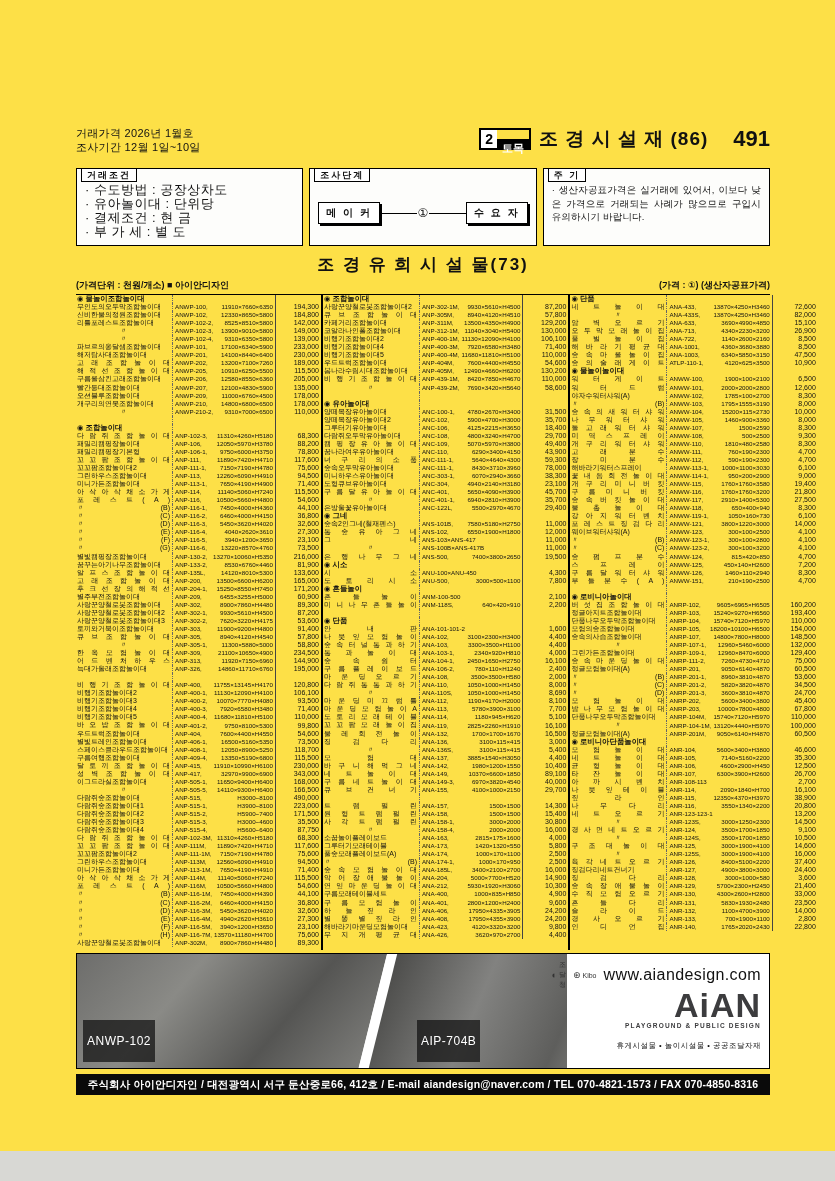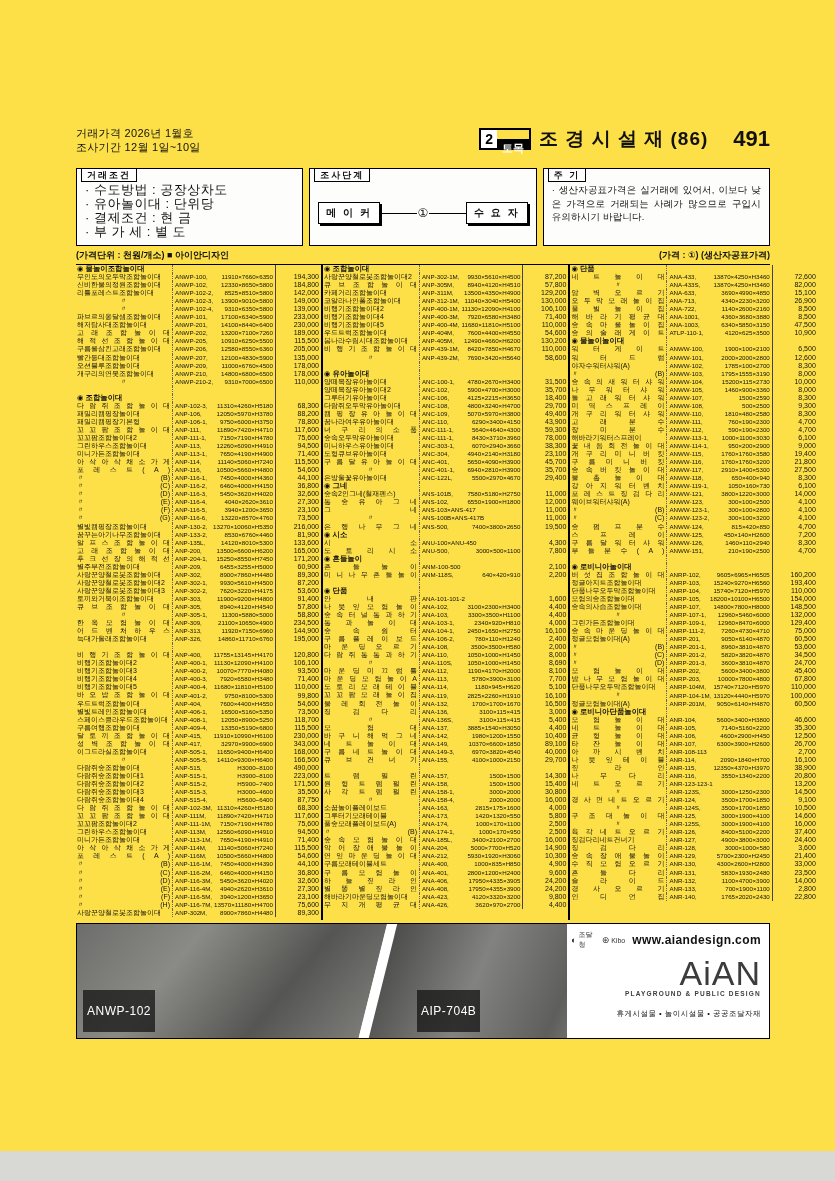--- a/index.html
+++ b/index.html
@@ -59,22 +59,22 @@
           background:linear-gradient(100deg,#4a4a48 0%,#828280 40%,#5e5e5c 75%,#90908c 100%);
           transform:skewX(-14deg);}
   .stripe{position:absolute;top:-5px;bottom:-5px;width:10px;background:#fff;transform:skewX(-14deg);}
   .p-label{position:absolute;font-size:12px;color:#fff;background:rgba(20,20,20,.75);
            padding:14px 4px;letter-spacing:.5px;}
   .ad-right{position:absolute;right:0;top:0;bottom:0;width:190px;background:#fff;
             padding:6px 8px 4px 4px;display:flex;flex-direction:column;align-items:flex-end;}
   .ad-top{display:flex;align-items:center;gap:7px;font-size:7px;}
   .logo-chip{display:flex;align-items:center;gap:2px;color:#333;}
   .logo-glyph{font-size:9px;}
-  .ad-site{font-size:12px;font-weight:bold;letter-spacing:.4px;}
-  .brand{font-size:34px;font-weight:normal;letter-spacing:1px;color:#3c3c3e;margin-top:8px;line-height:30px;}
+  .ad-site{font-size:16px;font-weight:normal;letter-spacing:.4px;}
+  .brand{font-size:34px;font-weight:bold;letter-spacing:1px;color:#3c3c3e;line-height:30px;}
   .brand-sub{font-size:6.5px;letter-spacing:1.2px;font-weight:bold;color:#3c3c3e;margin-top:2px;}
   .ad-services{font-size:7.5px;margin-top:12px;letter-spacing:.5px;}
   .ad-bar{margin-top:5px;background:#0a0a0a;color:#fff;font-size:10.5px;text-align:center;
           height:21px;line-height:21px;letter-spacing:.2px;font-weight:bold;}
 </style>
 </head>
 <body>
 
 <div class="page">
   <div class="content">
@@ -113,20 +113,21 @@
           <span class="dline"></span>
           <span class="dbox">수 요 자</span>
         </div>
       </div>
       <div class="ibox">
         <span class="ibox-label">주  기</span>
         <div class="note-text">· 생산자공표가격은 실거래에 있어서, 이보다 낮은 가격으로 거래되는 사례가 많으므로 구입시 유의하시기 바랍니다.</div>
       </div>
     </div>
 
+    <div class="sec-title">조 경 유 희 시 설 물(73)</div>
     <div class="sub-row">
       <span>(가격단위 : 천원/개소)  ■ 아이안디자인</span>
       <span>(가격 : ①) (생산자공표가격)</span>
     </div>
 
     <div class="table" id="price-table">
         <div class="col">
           <div class="tr hd">
             <span class="tn">◉ 물놀이조합놀이대</span>
             <span class="tm"></span>
@@ -2017,15 +2018,16 @@
             <span class="logo-glyph">⊛</span>
             <span>Kibo</span>
           </span>
           <span class="ad-site">www.aiandesign.com</span>
         </div>
         <div class="brand">AiAN</div>
         <div class="brand-sub">PLAYGROUND &amp; PUBLIC DESIGN</div>
         <div class="ad-services">휴게시설물  •  놀이시설물  •  공공조달자재</div>
       </div>
     </div>
+    <div class="ad-bar">주식회사 아이안디자인  /  대전광역시 서구 둔산중로66, 412호  /  E-mail aiandesign@naver.com  /  TEL 070-4821-1573  /  FAX 070-4850-8316</div>
 
   </div>
 </div>
 
 </body></html>

